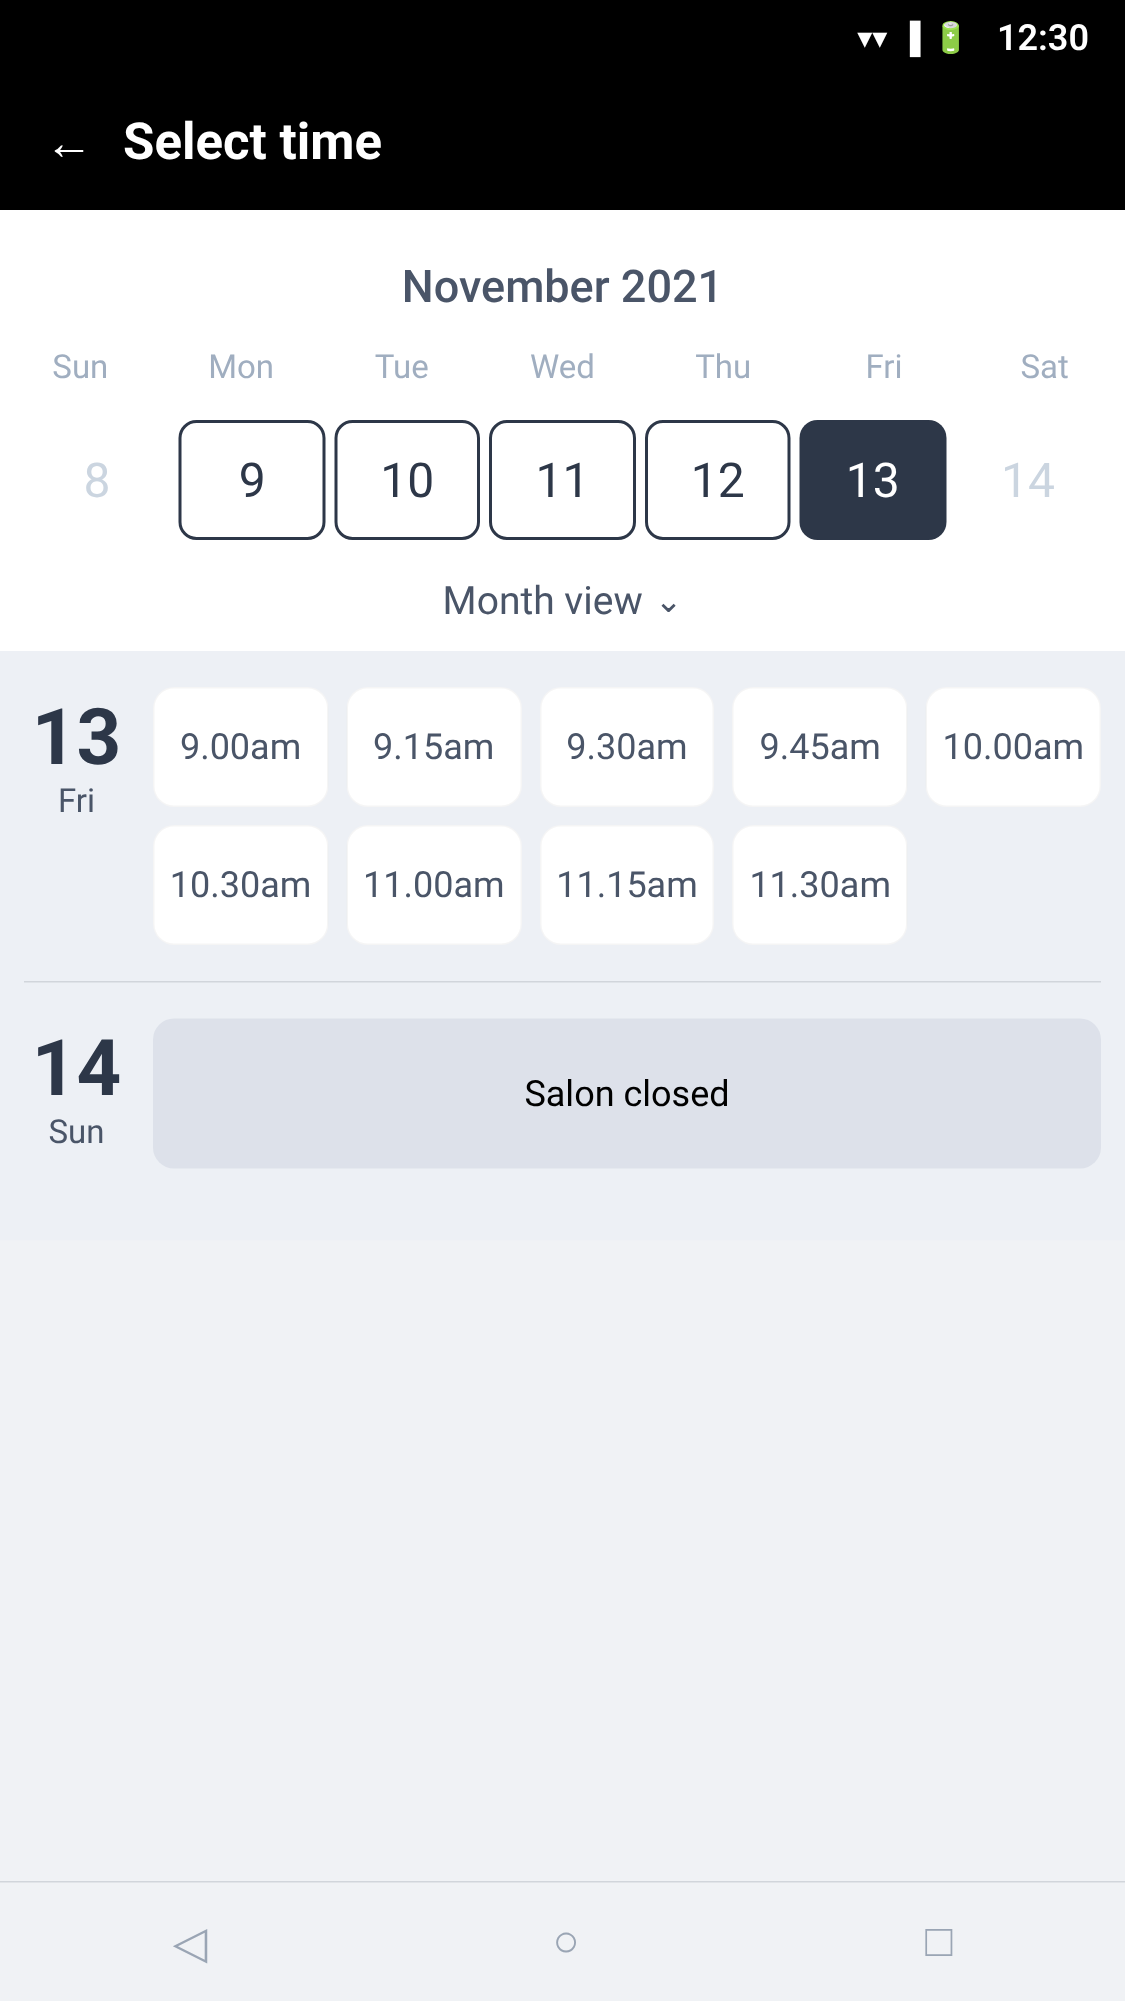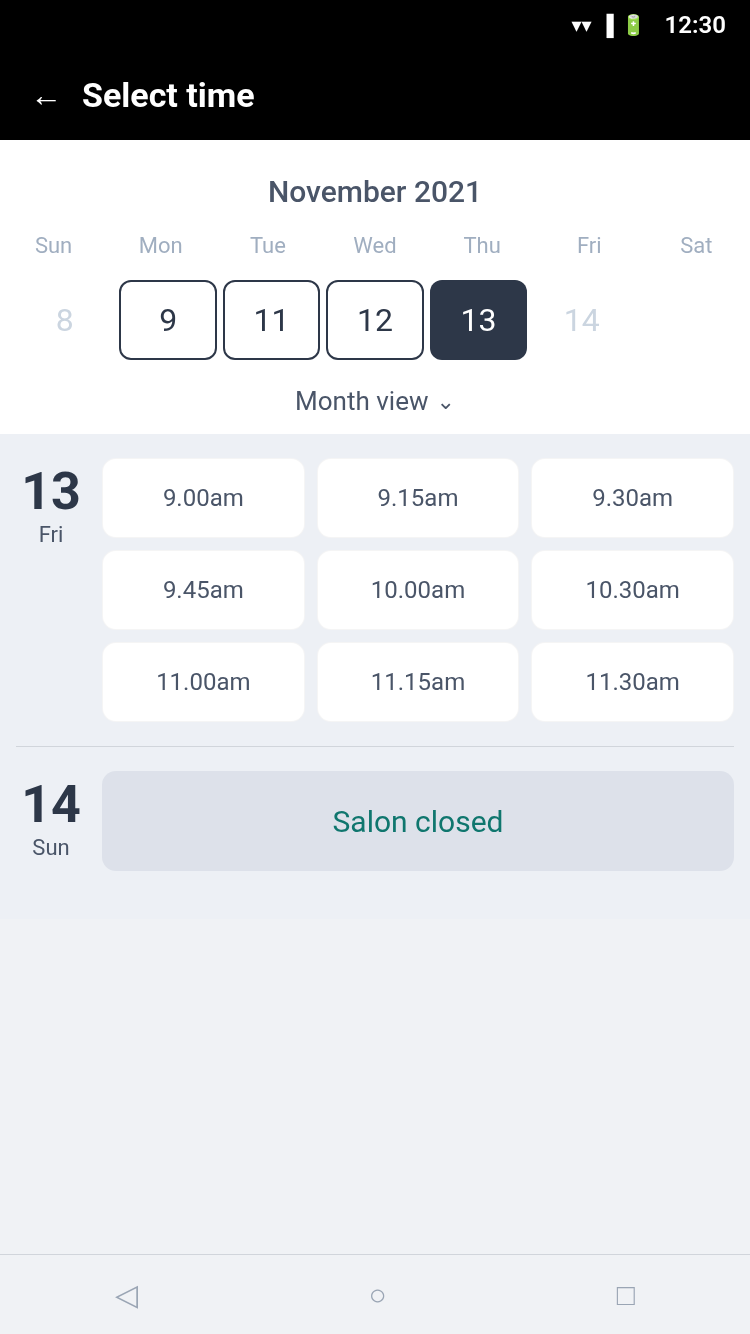--- a/index.html
+++ b/index.html
@@ -160,21 +160,21 @@
       line-height: 1;
     }
     .day-name {
       font-size: 22px;
       color: #4a5568;
       margin-top: 4px;
     }
     .slots-grid {
       flex: 1;
       display: grid;
-      grid-template-columns: repeat(3, 1fr);
+      grid-template-columns: repeat(5, 1fr);
       gap: 12px;
     }
     .time-slot {
       background: #fff;
       border-radius: 14px;
       display: flex;
       align-items: center;
       justify-content: center;
       height: 80px;
       font-size: 24px;
@@ -197,22 +197,22 @@
       margin-bottom: 24px;
     }
     .closed-panel {
       flex: 1;
       background: #dde1ea;
       border-radius: 14px;
       display: flex;
       align-items: center;
       justify-content: center;
       height: 100px;
-      font-size: 30px;
-      color: #0f766e;
+      font-size: 24px;
+      color: #000000;
     }
 
     
     .nav-bar {
       position: fixed;
       bottom: 0;
       left: 0;
       width: 750px;
       height: 80px;
       background: #f0f2f5;
@@ -262,20 +262,21 @@
         <div class="day-header">Wed</div>
         <div class="day-header">Thu</div>
         <div class="day-header">Fri</div>
         <div class="day-header">Sat</div>
       </div>
 
     <div class="calendar-row">
 
     <div class="calendar-day muted">8</div>
         <div class="calendar-day outlined">9</div>
+        <div class="calendar-day outlined">10</div>
         <div class="calendar-day outlined">11</div>
         <div class="calendar-day outlined">12</div>
         <div class="calendar-day selected">13</div>
         <div class="calendar-day muted">14</div>
       </div>
 
     <div class="month-view-toggle">
       <span class="month-view-label">Month view</span>
       <span class="chevron-down">⌄</span>
     </div>

